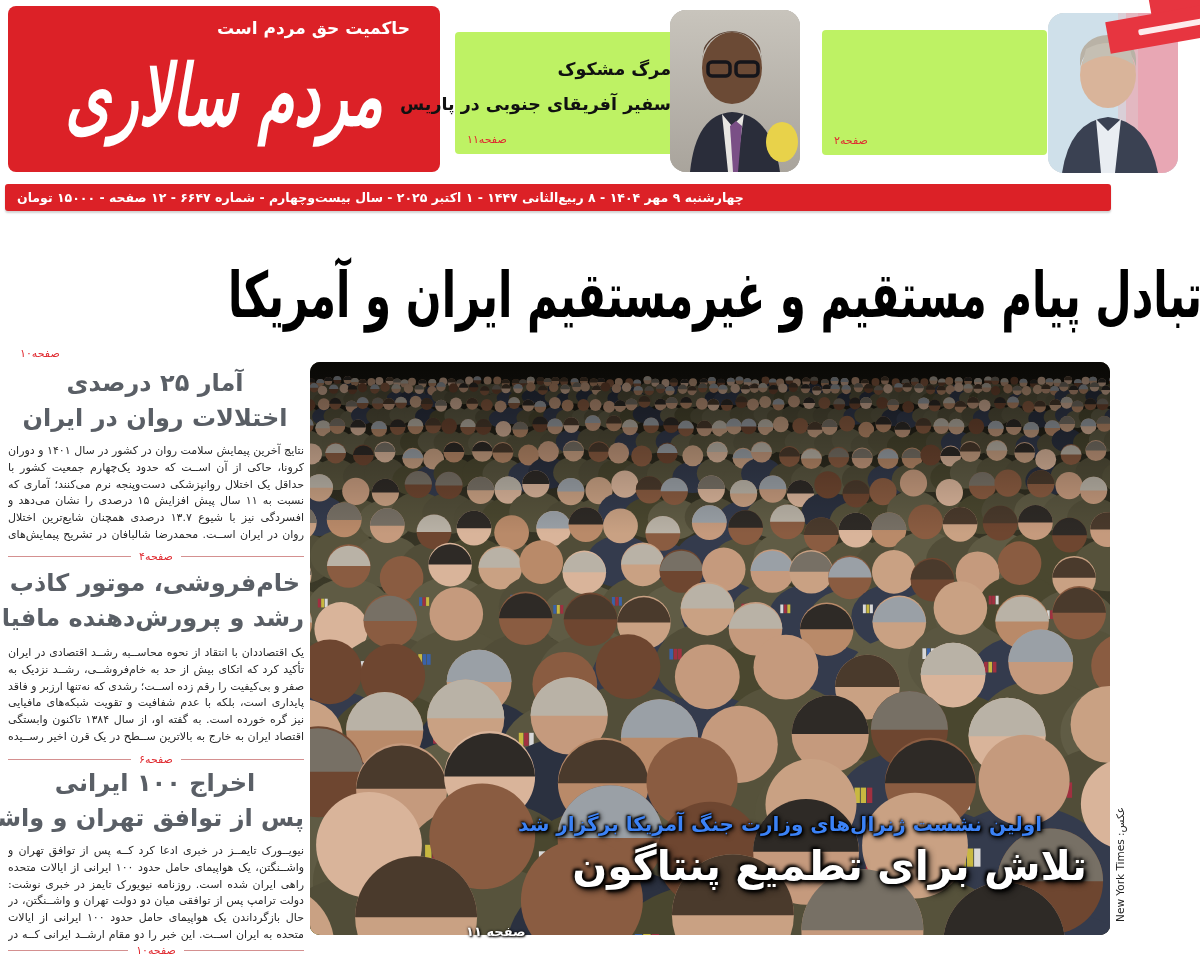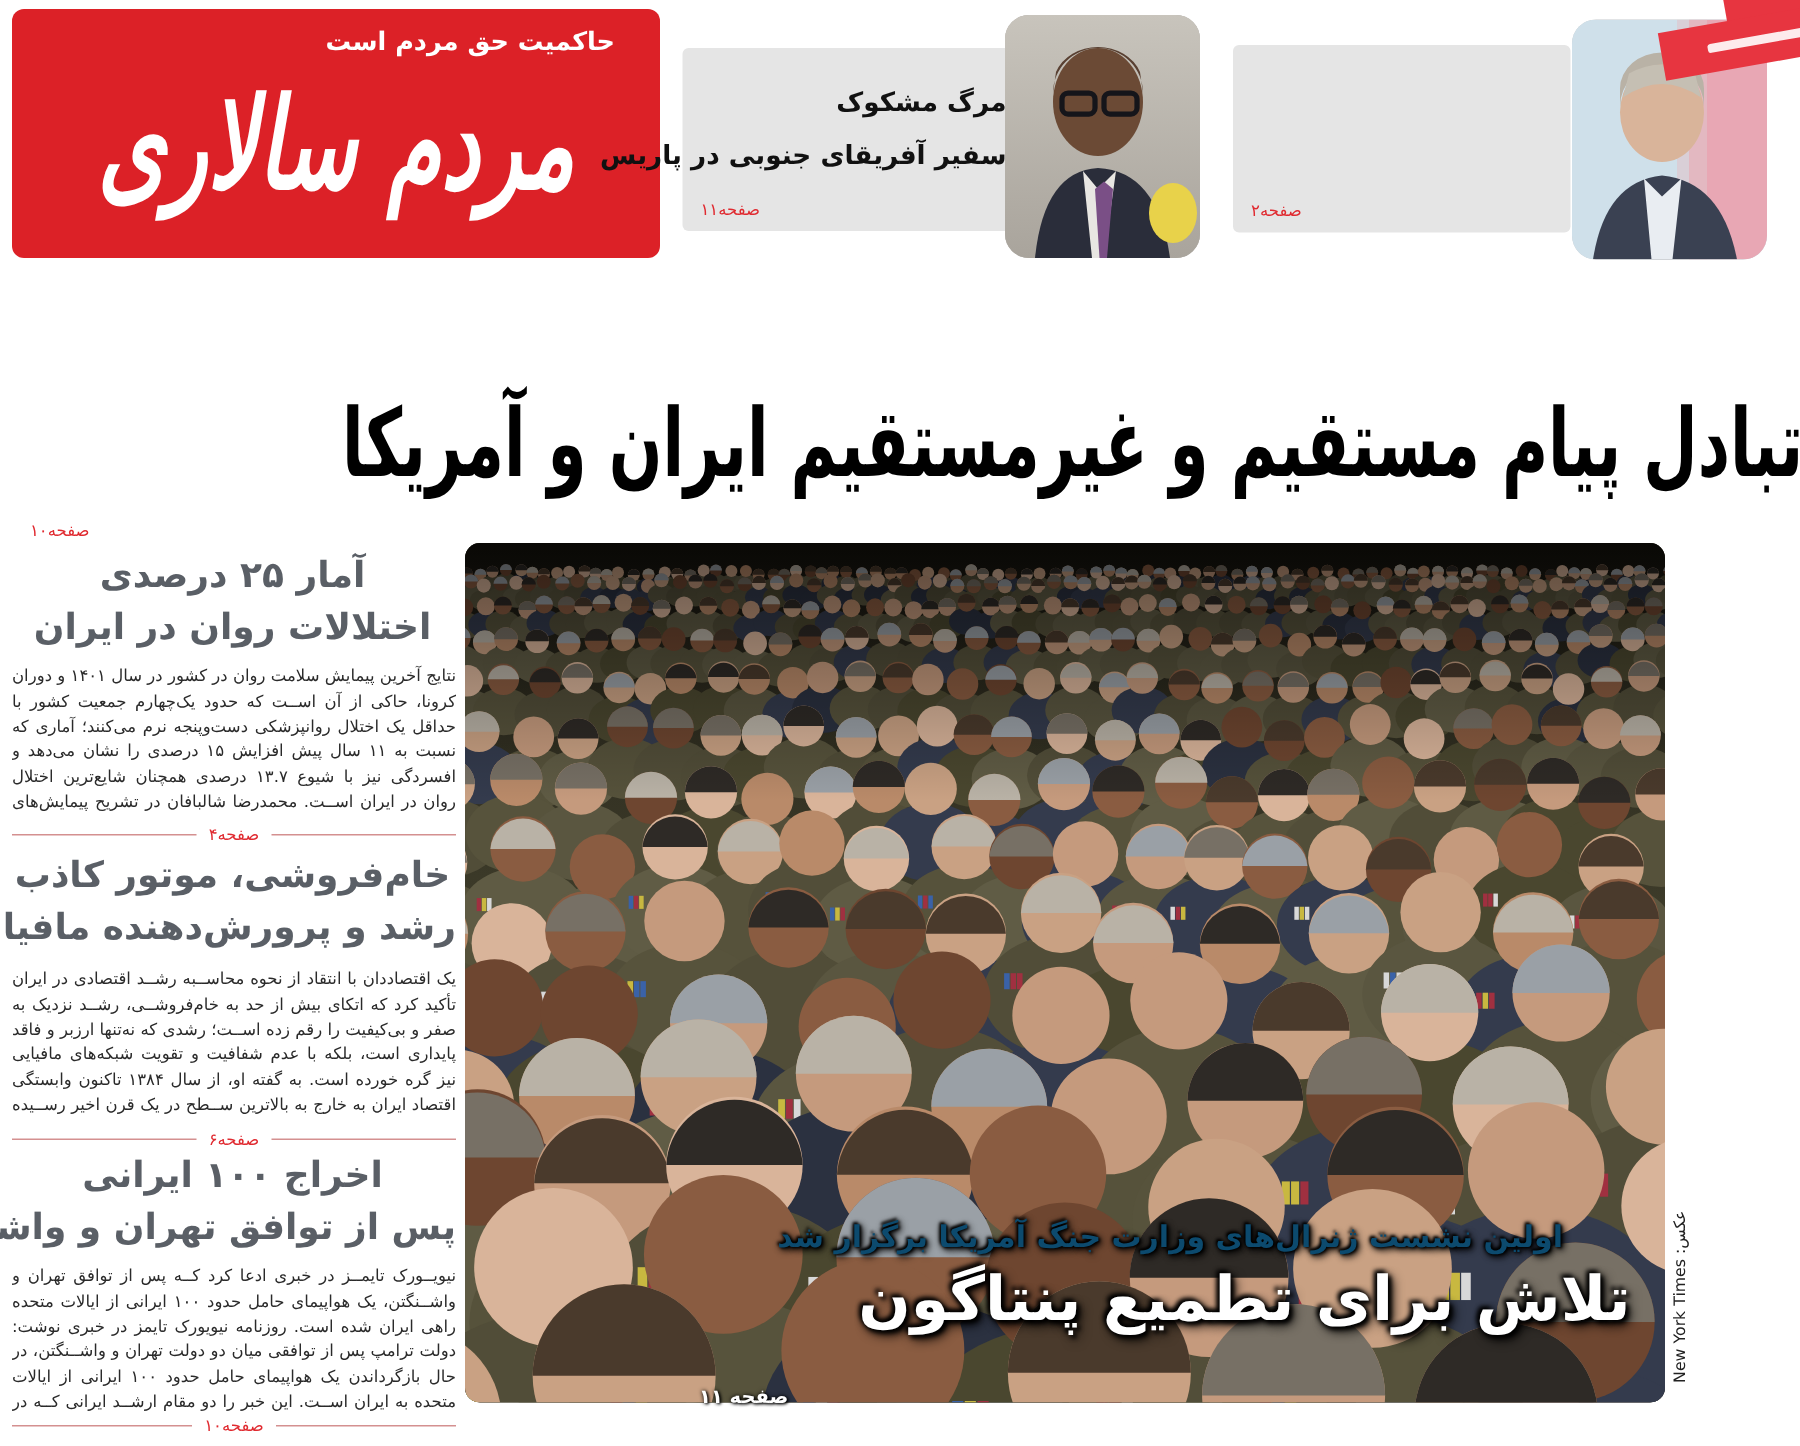--- a/index.html
+++ b/index.html
@@ -10,21 +10,21 @@
   .masthead { position:absolute; left:8px; top:6px; width:432px; height:166px;
               background:#dc2127; border-radius:8px; color:#fff; }
   .masthead .slogan { position:absolute; right:30px; top:12px; font-size:17px; font-weight:bold;
                       direction:rtl; }
   .masthead .title { position:absolute; left:0; right:0; top:30px; height:120px;
                      display:flex; align-items:center; justify-content:center;
                      font-size:58px; font-weight:bold; font-style:italic; direction:rtl;
                      transform:scaleY(1.45); transform-origin:center; white-space:nowrap; }
 
   
-  .story-box { position:absolute; background:#e5e5e5; border-radius:4px; }
+  .story-box { position:absolute; background:#bef264; border-radius:4px; }
   .story-box .hl { position:absolute; right:14px; top:20px; direction:rtl; text-align:right;
                    font-size:17.5px; font-weight:bold; color:#111; line-height:2.0; white-space:nowrap; }
   .pageref { color:#e02a30; font-size:11px; font-weight:normal; direction:rtl; }
   .story-box .pageref { position:absolute; left:12px; bottom:8px; }
   .thumb { position:absolute; border-radius:16px; overflow:hidden; background:#ccc; }
 
   
   .jaaar-band { position:absolute; left:1108px; top:22px; width:150px; height:32px;
                 background:#e73540; transform:rotate(-10deg); transform-origin:left center;
                 color:#fff; direction:rtl; overflow:hidden; }
@@ -54,21 +54,21 @@
   .col-body { position:absolute; left:8px; width:296px; height:101px; overflow:hidden;
               direction:rtl; text-align:justify; font-size:11px; line-height:16.8px; color:#2a2a2a; }
   .sep { position:absolute; left:8px; width:296px; display:flex; align-items:center; }
   .sep .ln { flex:1; height:1px; background:#d49090; }
   .sep .pageref { margin:0 8px; }
 
   
   .main-photo { position:absolute; left:310px; top:362px; width:800px; height:573px;
                 border-radius:10px; overflow:hidden; background:#3a3827; }
   .cap-kicker { position:absolute; left:430px; top:812px; width:612px; direction:rtl; text-align:right;
-                color:#0c4a6e; font-size:20px; font-weight:bold; white-space:nowrap;
+                color:#3b82f6; font-size:20px; font-weight:bold; white-space:nowrap;
                 text-shadow:0 0 4px #000,1px 1px 2px #000,-1px -1px 2px #000,2px 2px 5px rgba(0,0,0,.9); }
   .cap-hl { position:absolute; left:430px; top:842px; width:657px; direction:rtl; text-align:right;
             color:#fff; font-size:41px; font-weight:900; white-space:nowrap;
             text-shadow:0 0 5px #000,2px 2px 3px #000,-2px -2px 3px #000,3px 3px 7px rgba(0,0,0,.9); }
   .photo-ref { position:absolute; left:466px; top:924px; color:#fff; font-size:13px; font-weight:bold;
                direction:rtl; text-shadow:0 0 3px #000,1px 1px 2px #000; }
   .photo-credit { position:absolute; left:1114px; top:933px; width:126px;
                   transform:rotate(-90deg); transform-origin:0 0;
                   direction:rtl; text-align:right; font-size:10.5px; color:#222; white-space:nowrap; }
 </style>
@@ -125,20 +125,23 @@
       <path d="M48 106 l12 12 l13 -12 l-6 54 l-14 0 z" fill="#e9edf2"></path>
     </svg>
   </div>
 
   <div class="jaaar-wedge"></div>
   <div class="jaaar-band">
 
     <div class="j-strip"></div>
   </div>
 
+  <div class="datebar">
+    <span>چهارشنبه ۹ مهر ۱۴۰۴ - ۸ ربیع‌الثانی ۱۴۴۷ - ۱ اکتبر ۲۰۲۵ - سال بیست‌وچهارم - شماره ۶۶۴۷ - ۱۲ صفحه - ۱۵۰۰۰ تومان</span>
+  </div>
 
   <div class="lead-hl">
     <span>تبادل پیام مستقیم و غیرمستقیم ایران و آمریکا</span>
   </div>
   <div class="pageref lead-ref">صفحه۱۰</div>
 
   <div class="col-hl" style="top:366px;">
     <span>آمار ۲۵ درصدی</span><br>
     <span>اختلالات روان در ایران</span>
   </div>

